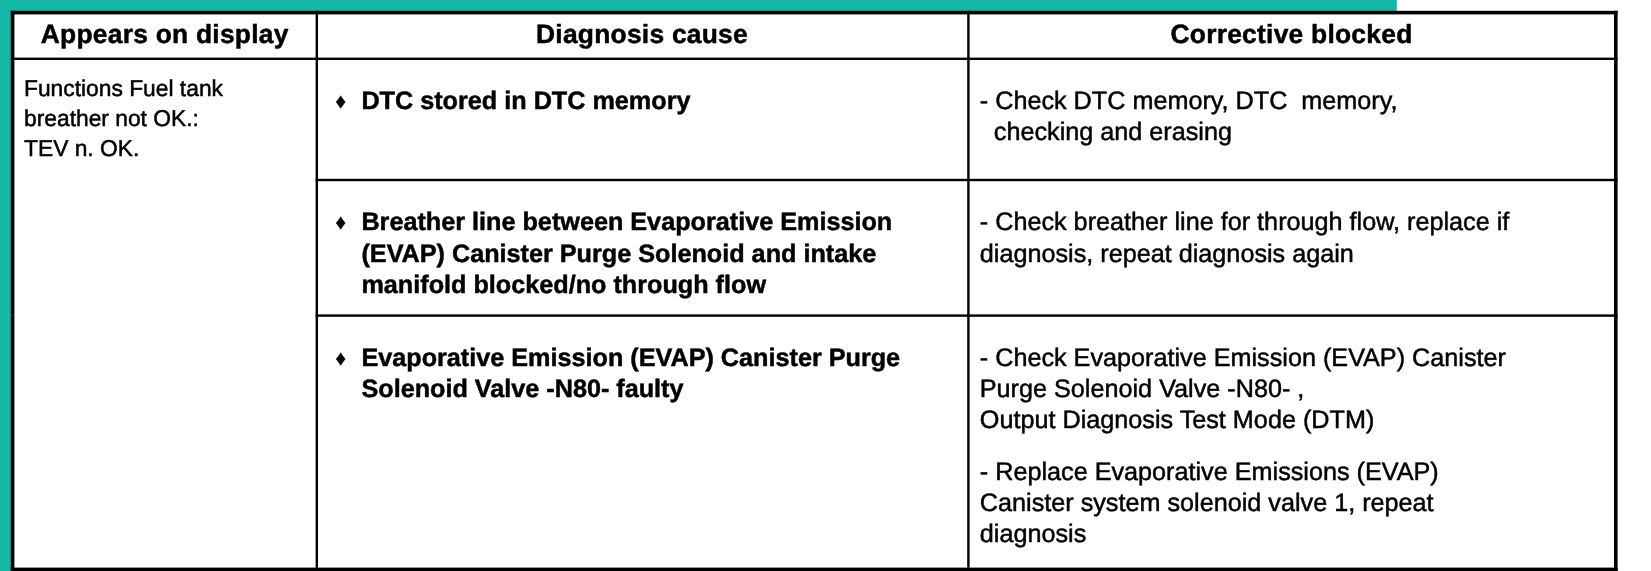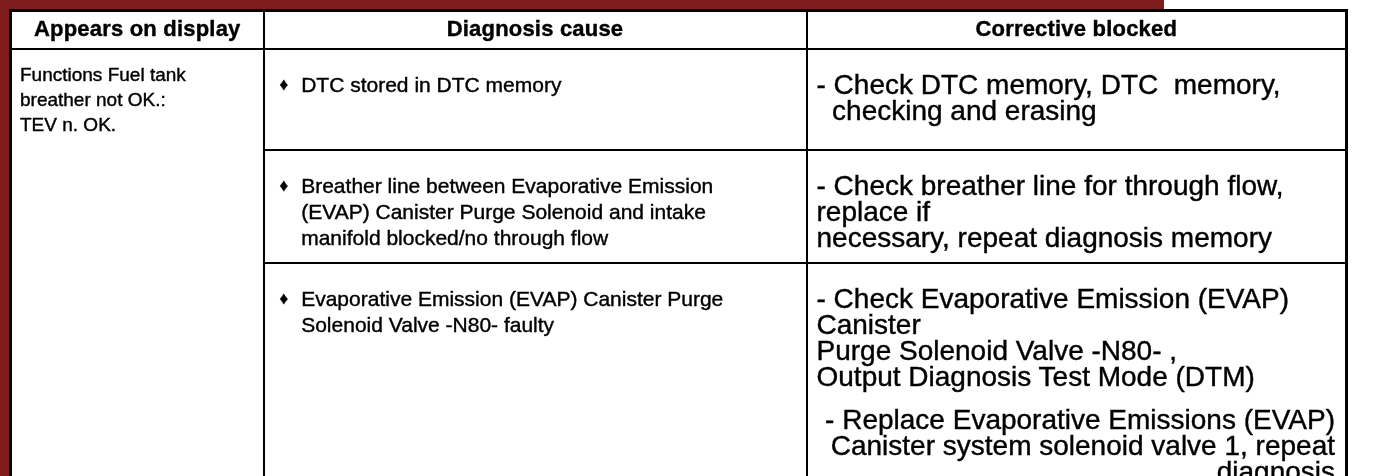--- a/index.html
+++ b/index.html
@@ -9,21 +9,21 @@
     width: 1376px;
     height: 476px;
     font-family: "Liberation Sans", sans-serif;
     color: #000000;
     overflow: hidden;
   }
   .page {
     position: relative;
     width: 1164px;
     height: 476px;
-    background: #7f1d1d;
+    background: #14b8a6;
   }
   table.doc-table {
     position: absolute;
     left: 9px;
     top: 9px;
     width: 1336px;
     border-collapse: collapse;
     table-layout: fixed;
     border: 3px solid #000000;
     -webkit-text-stroke: 0.4px currentColor;
@@ -64,32 +64,32 @@
     font-size: 21px;
     line-height: 26px;
   }
   .bullet {
     font-size: 17px;
     line-height: 26px;
     flex: 0 0 auto;
   }
   .cause-text {
     white-space: pre-wrap;
+    font-weight: bold;
   }
   td.action-cell {
     padding: 22px 10px 10px 9px;
-    font-size: 28px;
+    font-size: 21px;
     line-height: 26px;
   }
   .action-para {
     white-space: pre-wrap;
   }
   .action-para + .action-para {
     margin-top: 17px;
-    text-align: right;
   }
 </style>
 </head>
 <body>
 
 <div class="page">
   <table class="doc-table">
     <colgroup>
       <col style="width:253px">
       <col style="width:543px">
@@ -122,21 +122,21 @@
         <td class="cause-cell">
           <div class="cause-inner">
             <span class="bullet">♦</span>
             <span class="cause-text">Breather line between Evaporative Emission
 (EVAP) Canister Purge Solenoid and intake
 manifold blocked/no through flow</span>
           </div>
         </td>
         <td class="action-cell">
           <div class="action-para">- Check breather line for through flow, replace if
-necessary, repeat diagnosis memory</div>
+diagnosis, repeat diagnosis again</div>
         </td>
       </tr>
       <tr class="body-row-3">
         <td class="cause-cell">
           <div class="cause-inner">
             <span class="bullet">♦</span>
             <span class="cause-text">Evaporative Emission (EVAP) Canister Purge
 Solenoid Valve -N80- faulty</span>
           </div>
         </td>

